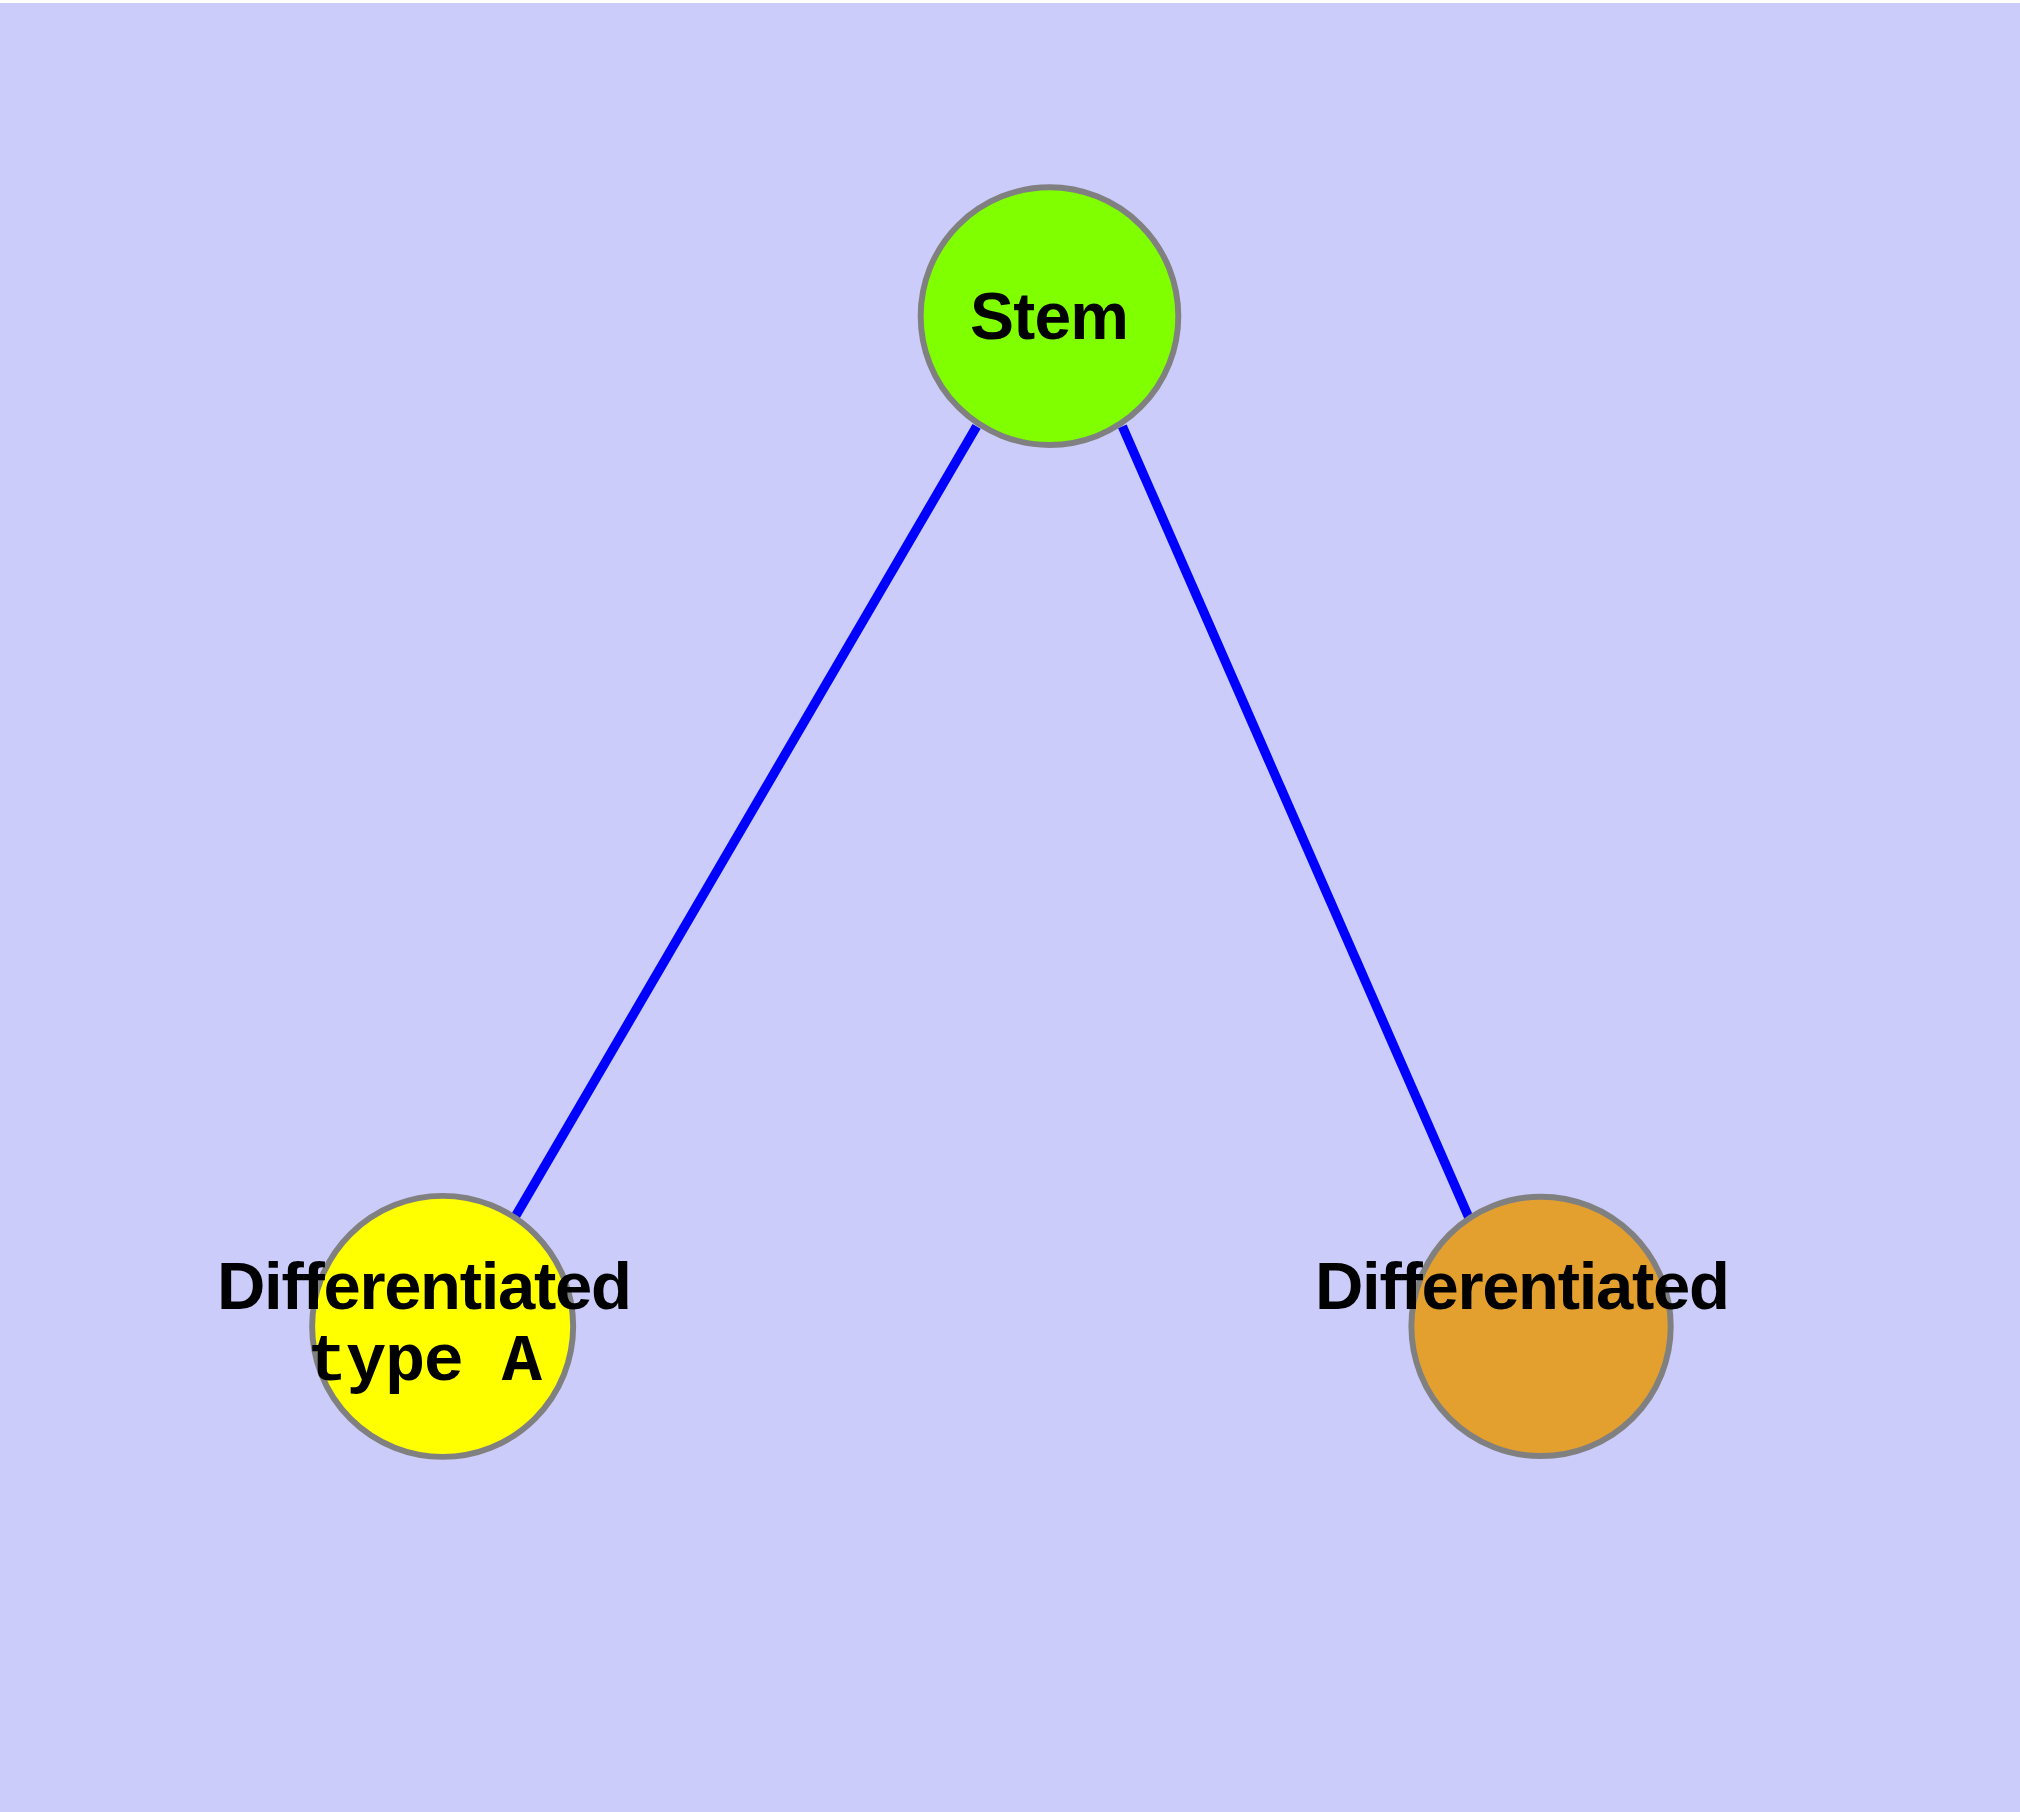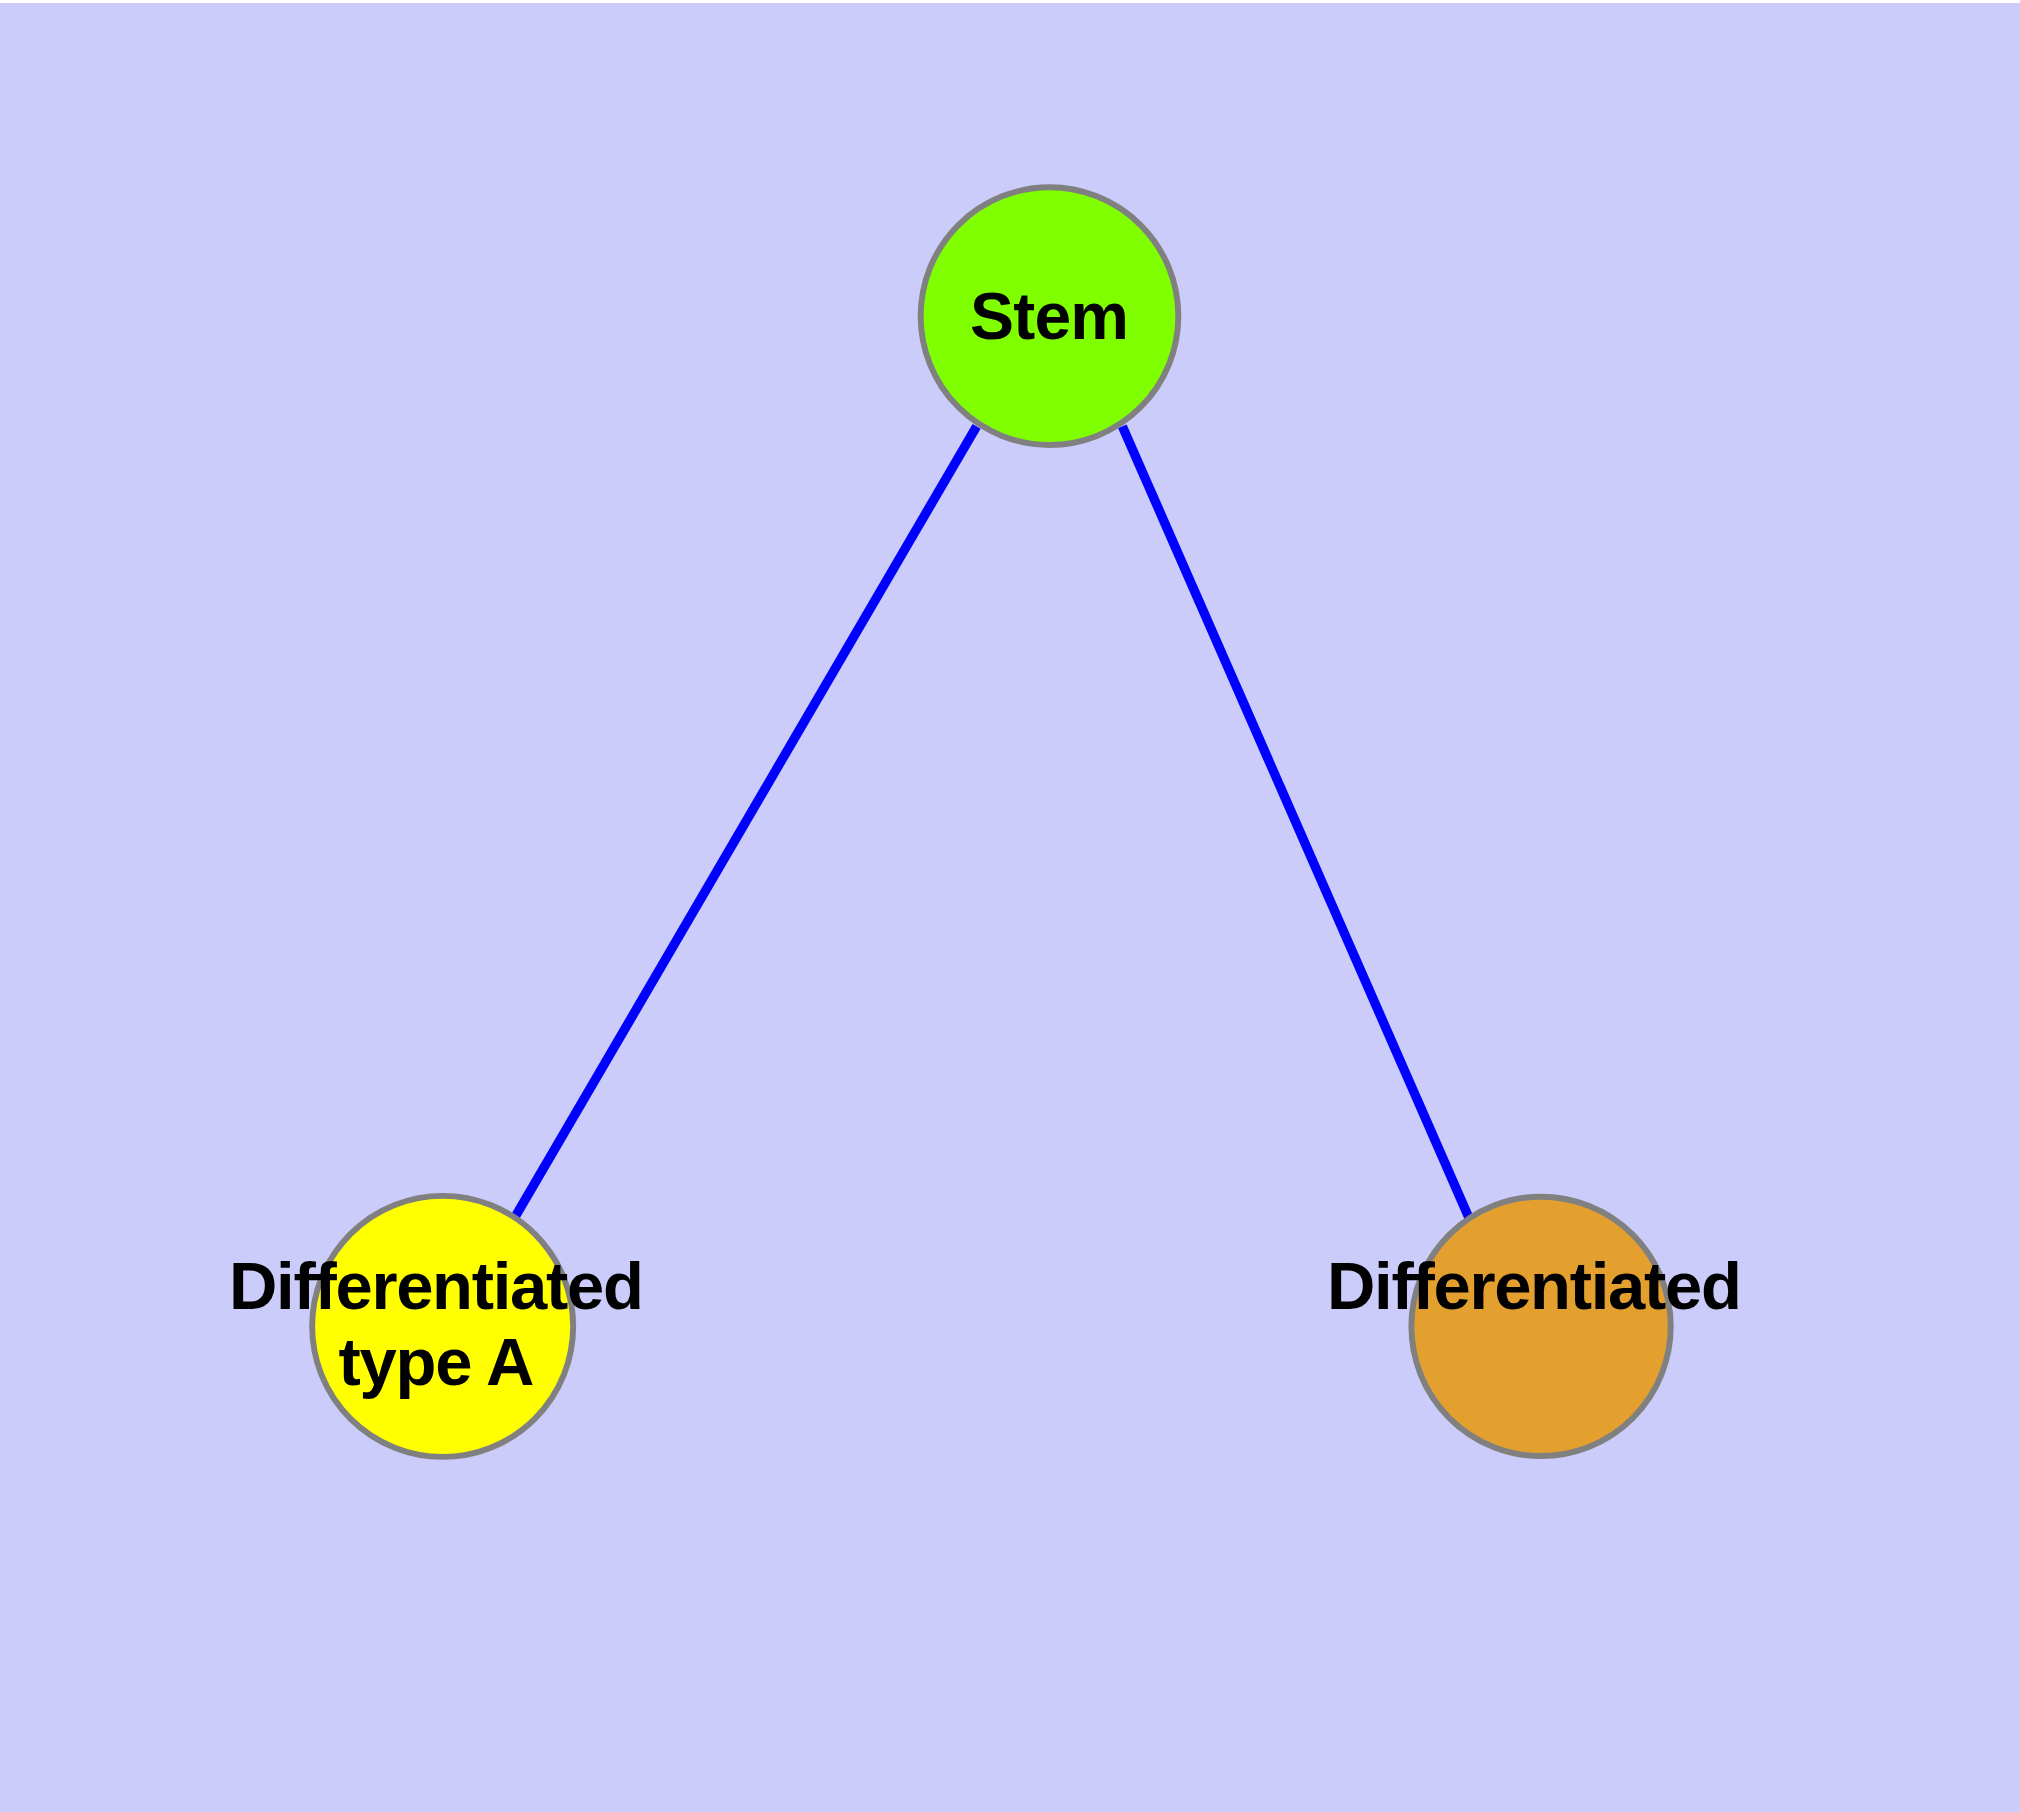--- a/index.html
+++ b/index.html
@@ -40,21 +40,20 @@
     pointer-events: none;
     font-family: "Liberation Sans", "DejaVu Sans", sans-serif;
   }
   .label-stem {
     font-size: 66px;
     letter-spacing: -0.8px;
   }
   .label-diff {
     font-size: 67px;
     letter-spacing: -1.3px;
-    margin-left: 12px;
   }
 </style>
 </head>
 <body>
 
 <div id="canvas" style="width: 2021px; height: 1812px;">
 
   <div id="bg-rect" style="background: rgb(204, 204, 250);"></div>
 
   <svg id="graph-svg" viewBox="0 0 2384 2138" xmlns="http://www.w3.org/2000/svg">
@@ -64,18 +63,18 @@
       </g>
     <g id="node-layer">
         <circle cx="1238" cy="373" r="152" fill="#80ff00" stroke="#808080" stroke-width="7"></circle>
         <circle cx="522" cy="1565" r="154" fill="#ffff00" stroke="#808080" stroke-width="7"></circle>
         <circle cx="1818" cy="1565" r="153" fill="#e3a02f" stroke="#808080" stroke-width="7"></circle>
       </g>
   </svg>
 
   <div id="label-layer">
       <div class="node-label label-stem" style="color: rgb(0, 0, 0); left: 970px; top: 279px;"><span style="display: block;">Stem</span></div>
-      <div class="node-label label-diff" style="color: rgb(0, 0, 0); left: 217px; top: 1248px;"><span style="display: block;">Differentiated</span><span style="display: block;">type A</span></div>
+      <div class="node-label label-diff" style="color: rgb(0, 0, 0); left: 217px; top: 1248px;"><span style="display: block;">Differentiated</span><span style="display: block; font-family: Liberation Mono, monospace;">type A</span></div>
       <div class="node-label label-diff" style="color: rgb(0, 0, 0); left: 1315px; top: 1248px;"><span style="display: block;">Differentiated</span></div>
     </div>
 
 </div>
 
 
 </body></html>

